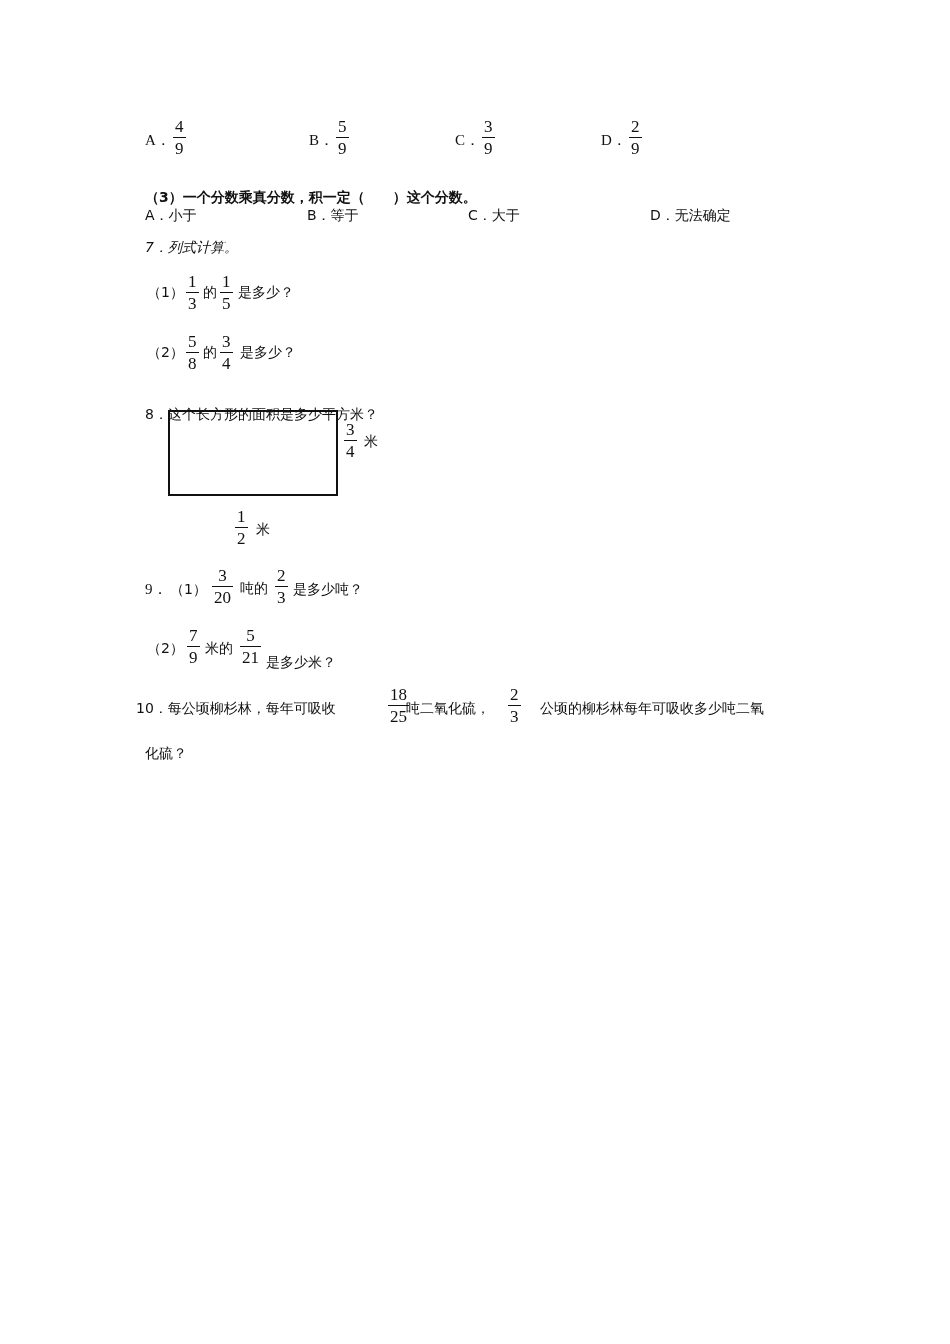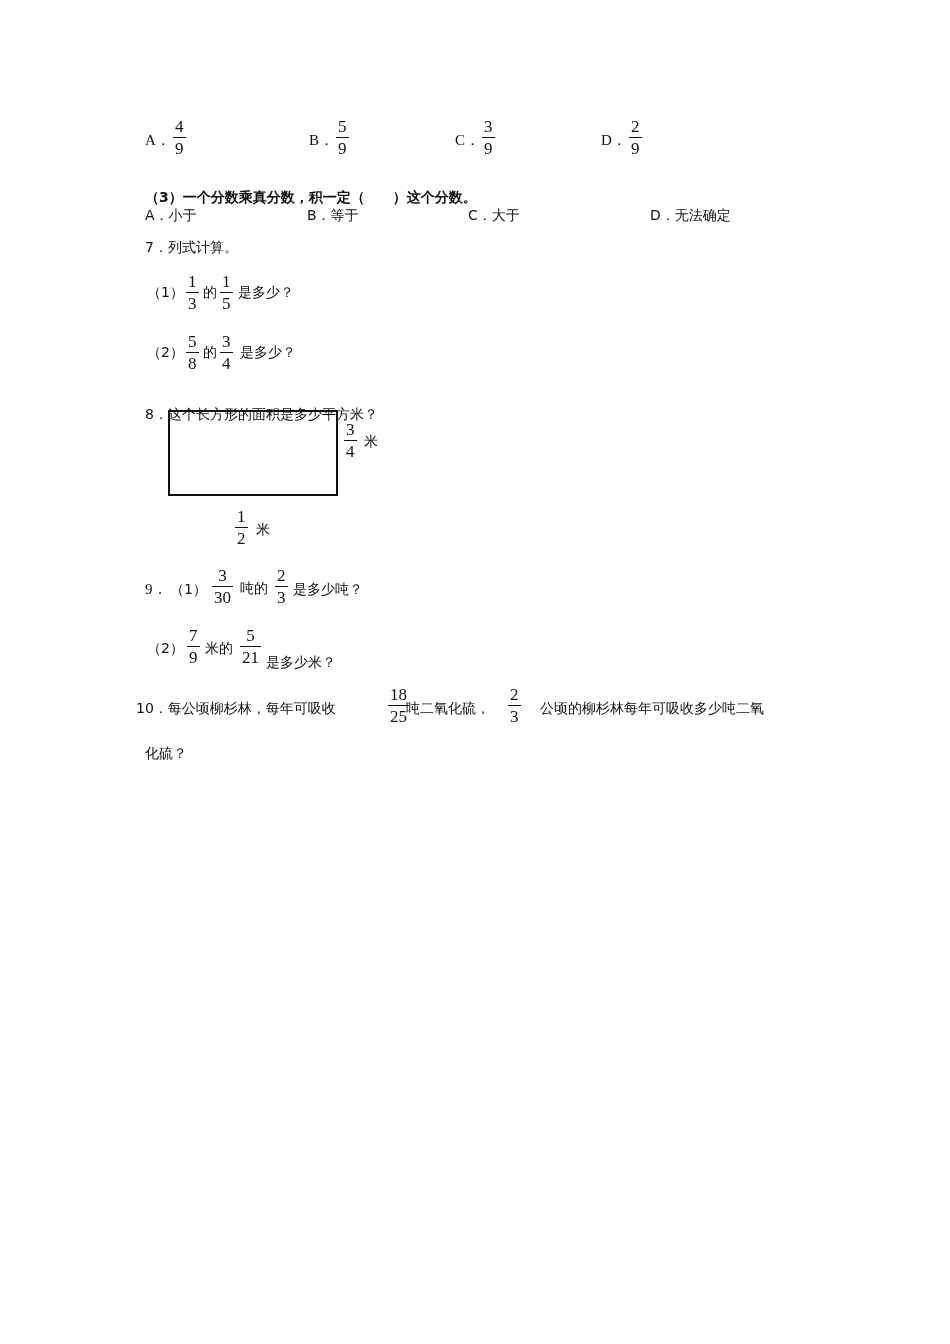--- a/index.html
+++ b/index.html
@@ -44,21 +44,21 @@
       <span class="den">9</span>
   </span>
 </div>
 
 <span class="abs cjk" style="left:145px;top:190px;font-weight:bold;">（3）一个分数乘真分数，积一定（　　）这个分数。</span>
 <span class="abs cjk" style="left:145px;top:208px;">A．小于</span>
 <span class="abs cjk" style="left:307px;top:208px;">B．等于</span>
 <span class="abs cjk" style="left:468px;top:208px;">C．大于</span>
 <span class="abs cjk" style="left:650px;top:208px;">D．无法确定</span>
 
-<span class="abs cjk" style="left:145px;top:240px;">7．列式计算。</span>
+<span class="abs cjk" style="left:145px;top:240px;font-style:italic;">7．列式计算。</span>
 
 <span class="abs cjk" style="left:147px;top:285px;">（1）</span>
 <span class="frac" style="left:186px;top:273px;">
   <span class="num">1</span>
     <span class="bar"></span>
     <span class="den">3</span>
 </span>
 <span class="abs cjk" style="left:203px;top:285px;">的</span>
 <span class="frac" style="left:220px;top:273px;">
   <span class="num">1</span>
@@ -94,21 +94,21 @@
     <span class="bar"></span>
     <span class="den">2</span>
 </span>
 <span class="abs cjk" style="left:256px;top:522px;">米</span>
 
 <span class="abs lbl" style="left:145px;top:582px;">9．</span>
 <span class="abs cjk" style="left:170px;top:582px;">（1）</span>
 <span class="frac" style="left:212px;top:567px;">
   <span class="num">3</span>
     <span class="bar"></span>
-    <span class="den">30</span>
+    <span class="den">20</span>
 </span>
 <span class="abs cjk" style="left:240px;top:582px;font-family:Liberation Mono, monospace;">吨的</span>
 <span class="frac" style="left:275px;top:567px;">
   <span class="num">2</span>
     <span class="bar"></span>
     <span class="den">3</span>
 </span>
 <span class="abs cjk" style="left:293px;top:582px;">是多少吨？</span>
 
 <span class="abs cjk" style="left:147px;top:641px;">（2）</span>

